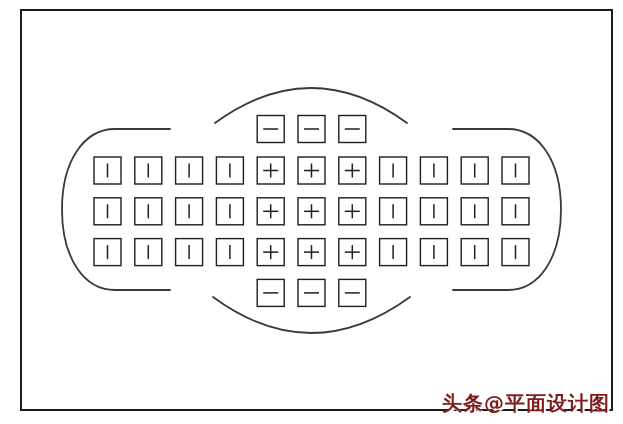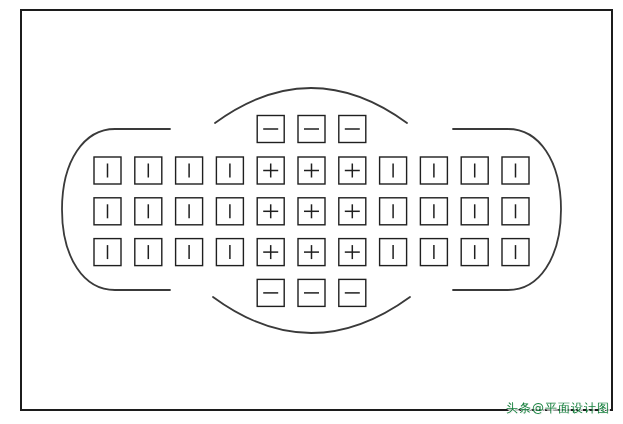--- a/index.html
+++ b/index.html
@@ -20,24 +20,24 @@
     left: 0;
     top: 0;
     width: 623px;
     height: 424px;
     display: block;
   }
   .watermark {
     position: absolute;
     right: 13px;
     bottom: 7px;
-    font-size: 12px;
-    font-weight: normal;
+    font-size: 20px;
+    font-weight: bold;
     letter-spacing: 1px;
-    color: #15803d;
+    color: #7f1d1d;
     text-shadow: 2px 2px 0 #ffffff, 1px 1px 0 #f2f2f2;
     white-space: nowrap;
     user-select: none;
   }
 </style>
 </head>
 <body>
 
 <div class="stage">
   <svg class="diagram-svg" viewBox="0 0 623 424" xmlns="http://www.w3.org/2000/svg">

